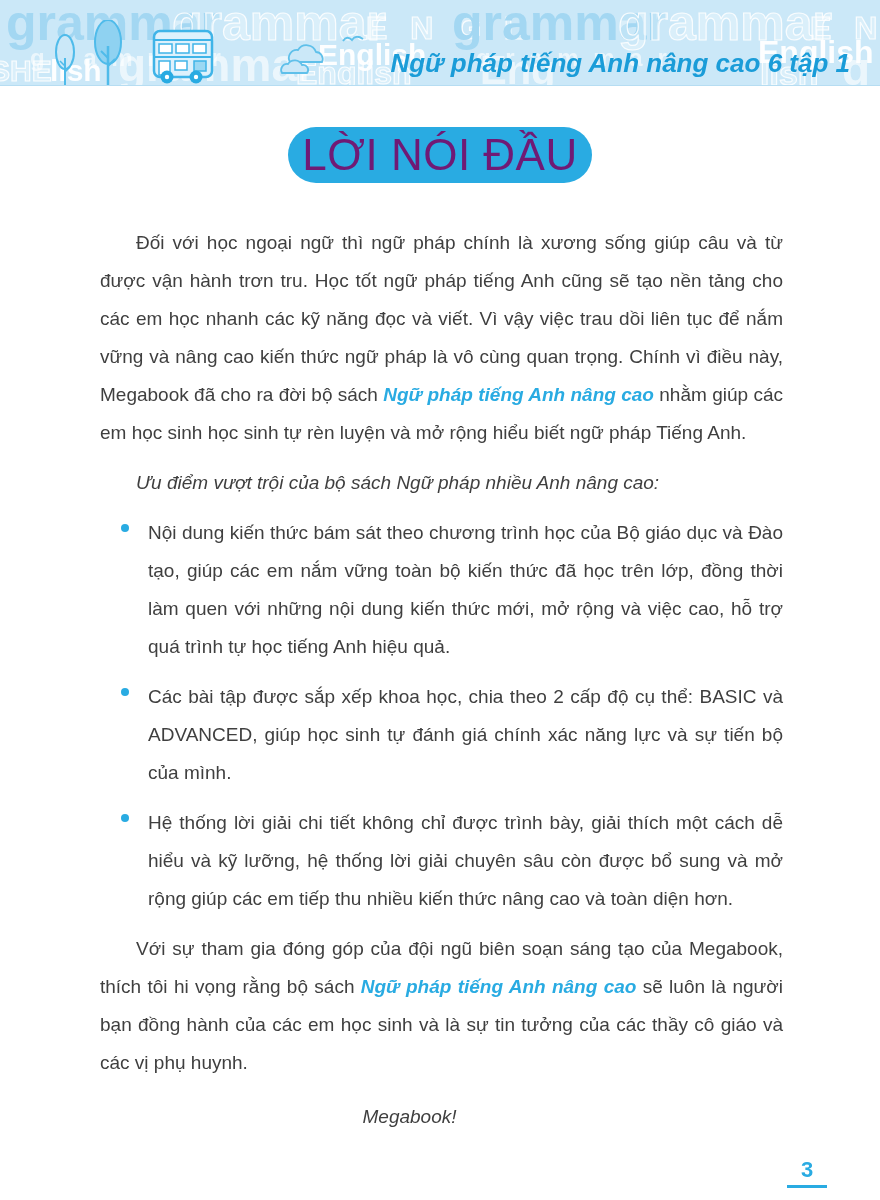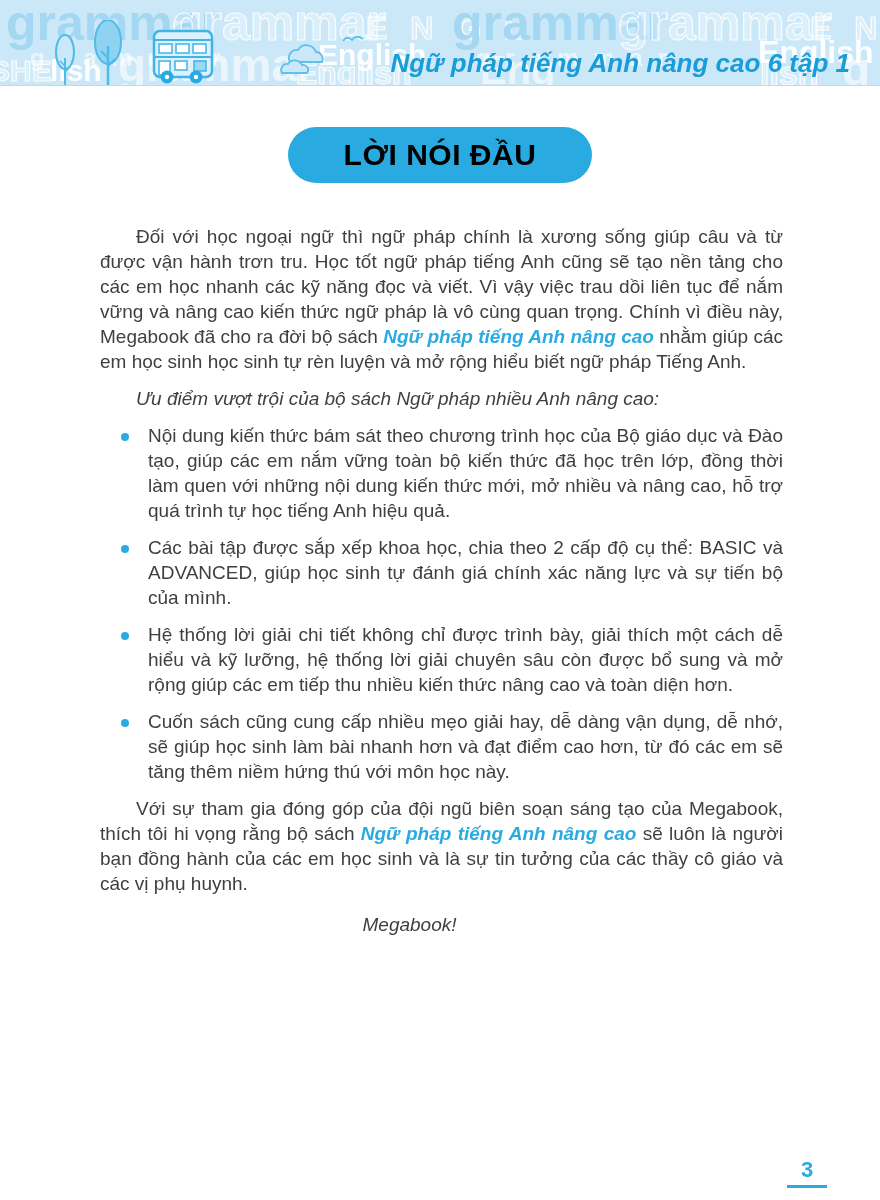--- a/index.html
+++ b/index.html
@@ -44,25 +44,25 @@
   .icon-tree-large{left:84px;top:20px;}
   .icon-bus{left:150px;top:27px;}
   .icon-cloud{left:276px;top:42px;}
   .icon-bird{left:342px;top:33px;}
   
   .badge{
     position:absolute;left:288px;top:127px;width:304px;height:56px;
     background:#29abe2;border-radius:30px;
     display:flex;align-items:center;justify-content:center;
   }
-  .badge-text{color:#000000;font-weight:bold;font-size:30px;letter-spacing:0.5px;}
+  .badge-text{color:#701a75;font-weight:normal;font-size:44px;letter-spacing:0.5px;}
   
   .content{
     position:absolute;left:100px;top:224px;width:683px;
-    font-size:19px;line-height:25px;color:#3f3f3f;text-align:justify;
+    font-size:19px;line-height:38px;color:#3f3f3f;text-align:justify;
   }
   .para{margin:0 0 12px 0;}
   .para.indent{text-indent:36px;}
   .para.italic-line{font-style:italic;}
   .series-highlight{color:#29abe2;font-weight:bold;font-style:italic;}
   .bullet-item{position:relative;padding-left:48px;margin:0 0 12px 0;}
   .bullet-dot{
     position:absolute;left:21px;top:10px;width:8px;height:8px;
     border-radius:50%;background:#29abe2;
   }
@@ -140,21 +140,20 @@
   <div class="header-title">Ngữ pháp tiếng Anh nâng cao 6 tập 1</div>
 </div>
 
 <div class="badge">
   <span class="badge-text">LỜI NÓI ĐẦU</span>
 </div>
 
 <div class="content">
     <p class="para indent"><span>Đối với học ngoại ngữ thì ngữ pháp chính là xương sống giúp câu và từ được vận hành trơn tru. Học tốt ngữ pháp tiếng Anh cũng sẽ tạo nền tảng cho các em học nhanh các kỹ năng đọc và viết. Vì vậy việc trau dồi liên tục để nắm vững và nâng cao kiến thức ngữ pháp là vô cùng quan trọng. Chính vì điều này, Megabook đã cho ra đời bộ sách </span><span class="series-highlight">Ngữ pháp tiếng Anh nâng cao</span><span> nhằm giúp các em học sinh học sinh tự rèn luyện và mở rộng hiểu biết ngữ pháp Tiếng Anh.</span></p>
     <p class="para indent italic-line"><span>Ưu điểm vượt trội của bộ sách Ngữ pháp nhiều Anh nâng cao:</span></p>
-    <div class="bullet-item"><span class="bullet-dot"></span><span><span>Nội dung kiến thức bám sát theo chương trình học của Bộ giáo dục và Đào tạo, giúp các em nắm vững toàn bộ kiến thức đã học trên lớp, đồng thời làm quen với những nội dung kiến thức mới, mở nhiều và nâng cao, hỗ trợ quá trình tự học tiếng Anh hiệu quả.</span></span></div>
+    <div class="bullet-item"><span class="bullet-dot"></span><span><span>Nội dung kiến thức bám sát theo chương trình học của Bộ giáo dục và Đào tạo, giúp các em nắm vững toàn bộ kiến thức đã học trên lớp, đồng thời làm quen với những nội dung kiến thức mới, mở rộng và việc cao, hỗ trợ quá trình tự học tiếng Anh hiệu quả.</span></span></div>
     <div class="bullet-item"><span class="bullet-dot"></span><span><span>Các bài tập được sắp xếp khoa học, chia theo 2 cấp độ cụ thể: BASIC và ADVANCED, giúp học sinh tự đánh giá chính xác năng lực và sự tiến bộ của mình.</span></span></div>
     <div class="bullet-item"><span class="bullet-dot"></span><span><span>Hệ thống lời giải chi tiết không chỉ được trình bày, giải thích một cách dễ hiểu và kỹ lưỡng, hệ thống lời giải chuyên sâu còn được bổ sung và mở rộng giúp các em tiếp thu nhiều kiến thức nâng cao và toàn diện hơn.</span></span></div>
-    <div class="bullet-item"><span class="bullet-dot"></span><span><span>Cuốn sách cũng cung cấp nhiều mẹo giải hay, dễ dàng vận dụng, dễ nhớ, sẽ giúp học sinh làm bài nhanh hơn và đạt điểm cao hơn, từ đó các em sẽ tăng thêm niềm hứng thú với môn học này.</span></span></div>
     <p class="para indent"><span>Với sự tham gia đóng góp của đội ngũ biên soạn sáng tạo của Megabook, thích tôi hi vọng rằng bộ sách </span><span class="series-highlight">Ngữ pháp tiếng Anh nâng cao</span><span> sẽ luôn là người bạn đồng hành của các em học sinh và là sự tin tưởng của các thầy cô giáo và các vị phụ huynh.</span></p>
     <p class="signature"><span>Megabook!</span></p>
   </div>
 
 <div class="page-number">3</div>
 
 </body></html>

